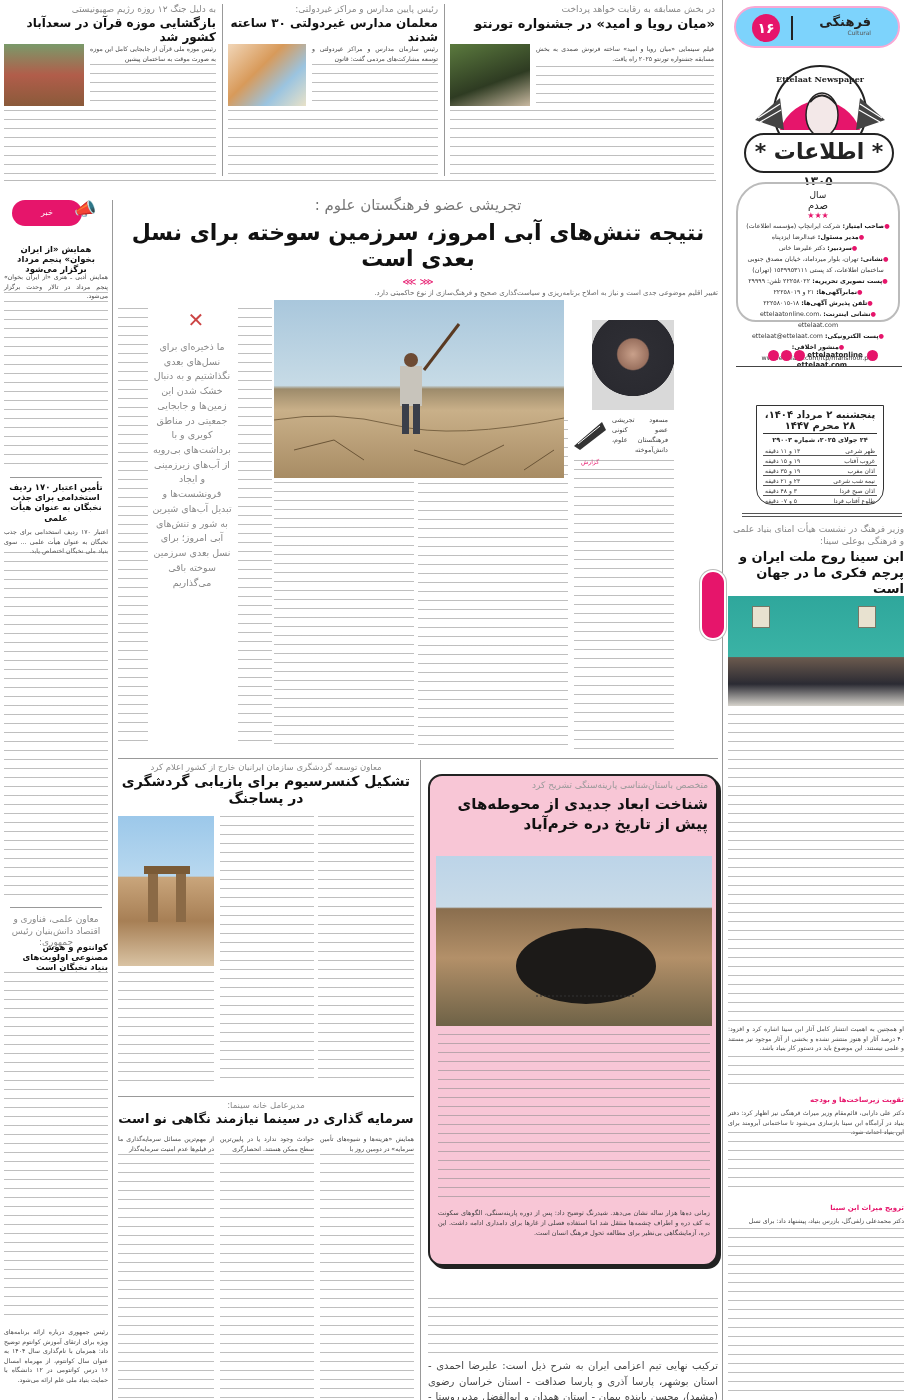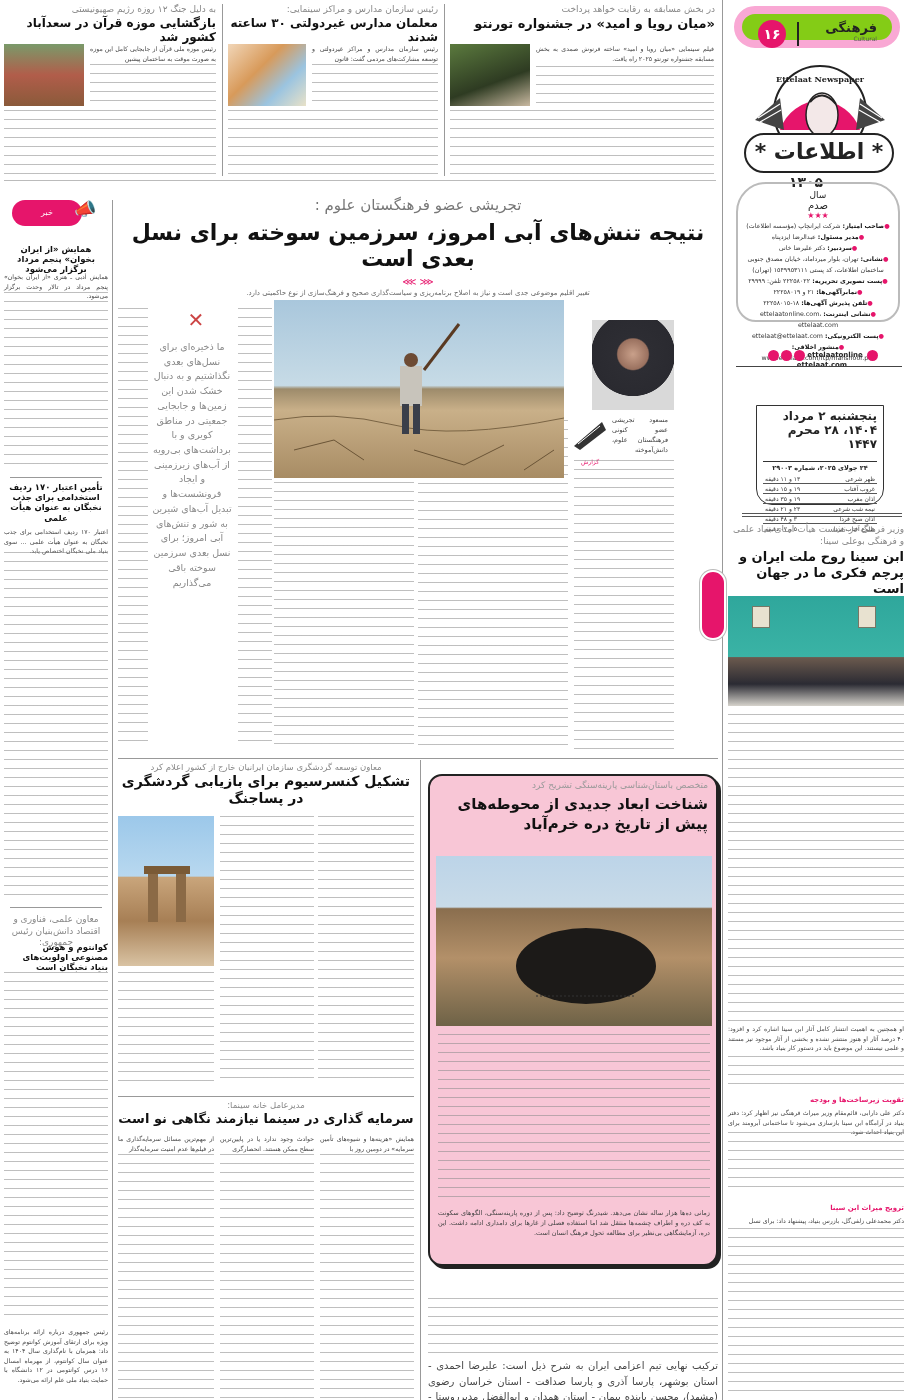--- a/index.html
+++ b/index.html
@@ -8,21 +8,21 @@
 .rtl{direction:rtl;text-align:right}
 .kicker{color:#888;font-size:9px;direction:rtl;text-align:right;line-height:1.3}
 .head{font-weight:bold;color:#111;direction:rtl;text-align:right;line-height:1.2}
 .body{font-size:6.2px;line-height:1.55;color:#444;direction:rtl;text-align:justify}
 .vline{position:absolute;width:1px;background:#999}
 .hline{position:absolute;height:1px;background:#999}
 .photo{position:absolute;overflow:hidden}
 .pink{color:#e6156b}
 .txtlines{position:absolute;background:repeating-linear-gradient(to bottom,#8a8a8a 0,#8a8a8a 1px,transparent 1px,transparent 9px);opacity:.55}
 
-.pill{position:absolute;border:8px solid #f9a8d4;border-radius:40px;background:#84cc16}
+.pill{position:absolute;border:2px solid #f9a8d4;border-radius:40px;background:#7dd3fc}
 .pagenum{position:absolute;width:28px;height:28px;border-radius:50%;background:#e6156b;color:#fff;font-weight:bold;font-size:14px;text-align:center;line-height:28px}
 .logo-box{position:absolute;border:2px solid #222;border-radius:22px;background:#fff;text-align:center;font-weight:bold;font-size:22px;line-height:34px;direction:rtl}
 .imprint p{font-size:6.3px;line-height:1.75;direction:rtl;text-align:center;color:#333}
 .imprint b{color:#111}
 .dot{color:#e6156b}
 .times table{width:100%;border-collapse:collapse;font-size:6px;direction:rtl}
 .times td{border-bottom:1px solid #555;padding:1px 2px;color:#333}
 .pinktab{position:absolute;background:#e6156b;color:#fff;border-radius:14px;font-size:8px;text-align:center}
 .social span{display:inline-block;width:11px;height:11px;border-radius:50%;background:#e6156b;margin-left:2px;vertical-align:middle}
 </style>
@@ -44,21 +44,21 @@
       <circle cx="70" cy="52" r="46" fill="#fff" stroke="#222" stroke-width="2"></circle>
       <path d="M30 70 A42 42 0 0 1 110 70 Z" fill="#e6156b"></path>
       <path d="M5 60 L30 38 L34 70 Z M135 60 L110 38 L106 70 Z" fill="#444"></path>
       <path d="M8 58 L30 44 M10 62 L31 50 M132 58 L110 44 M130 62 L109 50" stroke="#fff" stroke-width="1.2"></path>
       <ellipse cx="72" cy="55" rx="16" ry="22" fill="#f3e8e8" stroke="#222" stroke-width="1.5"></ellipse>
       <path d="M60 42 Q72 28 86 44" stroke="#222" fill="none" stroke-width="2"></path>
       <text x="70" y="22" font-size="8" font-weight="bold" text-anchor="middle" fill="#222" font-family="DejaVu Serif, serif">Ettelaat Newspaper</text>
     </svg>
   </div>
   <div class="logo-box" style="left:16px;top:133px;width:150px;height:40px">* اطلاعات *</div>
-  <div class="abs" style="left:48px;top:174px;width:60px;text-align:center;font-size:14px;font-weight:bold">۱۳۰۵</div>
+  <div class="abs" style="left:60px;top:174px;width:60px;text-align:center;font-size:12px;font-weight:bold">۱۳۰۵</div>
 
   <div class="abs" style="left:8px;top:182px;width:164px;height:140px;border:2px solid #bbb;border-radius:30px 30px 20px 20px">
     <div style="text-align:center;margin-top:6px">
       <div style="font-size:9px">سال</div>
       <div style="font-size:10px">صدم</div>
       <div class="pink" style="font-size:8px">★★★</div>
     </div>
     <div class="imprint" style="padding:0 4px">
       <p><span class="dot">●</span><b>صاحب امتیاز:</b> <span>شرکت ایرانچاپ (مؤسسه اطلاعات)</span></p>
       <p><span class="dot">●</span><b>مدیر مسئول:</b> <span>عبدالرضا ایزدپناه</span></p>
@@ -75,21 +75,21 @@
 
   <div class="abs social" style="left:14px;top:350px;width:160px;font-size:7px;font-weight:bold;direction:ltr;text-align:center">
     <span></span><span></span><span></span>
     <a>ettelaatonline</a>
     <span></span>
     <a>ettelaat.com</a>
   </div>
   <div class="hline" style="left:8px;top:366px;width:166px;background:#444"></div>
 
   <div class="abs times" style="left:28px;top:405px;width:128px;height:100px;border:1px solid #333;border-radius:0 0 16px 16px;padding:3px 6px">
-    <div style="font-size:12px;font-weight:bold;text-align:right;direction:rtl;border-bottom:1px solid #333;padding-bottom:10px">پنجشنبه ۲ مرداد ۱۴۰۴، ۲۸ محرم ۱۴۴۷</div>
+    <div style="font-size:10px;font-weight:bold;text-align:center;direction:rtl;border-bottom:1px solid #333;padding-bottom:2px">پنجشنبه ۲ مرداد ۱۴۰۴، ۲۸ محرم ۱۴۴۷</div>
     <div style="font-size:6.5px;font-weight:bold;text-align:center;direction:rtl;padding:2px 0">۲۴ جولای ۲۰۲۵، شماره ۲۹۰۰۳</div>
     <table>
       <tbody>
           <tr>
             <td>ظهر شرعی</td>
             <td style="text-align:left">۱۳ و ۱۱ دقیقه</td>
           </tr>
       <tr>
             <td>غروب آفتاب</td>
             <td style="text-align:left">۱۹ و ۱۵ دقیقه</td>
@@ -123,21 +123,21 @@
   <div class="kicker">در بخش مسابقه به رقابت خواهد پرداخت</div>
   <div class="head" style="font-size:13px">«میان رویا و امید» در جشنواره تورنتو</div>
   <div class="photo" style="left:0;top:40px;width:80px;height:62px;background:linear-gradient(160deg,#5b7a3e,#2e3b22 60%,#c9b9a1)"></div>
   <div class="body abs" style="left:86px;top:40px;width:178px">فیلم سینمایی «میان رویا و امید» ساخته فرنوش صمدی به بخش مسابقه جشنواره تورنتو ۲۰۲۵ راه یافت.</div>
   <div class="txtlines" style="left:86px;top:62px;width:178px;height:40px"></div>
   <div class="txtlines" style="left:0;top:106px;width:264px;height:64px"></div>
 </div>
 <div class="vline" style="left:444px;top:4px;height:172px"></div>
 
 <div class="abs" style="left:228px;top:4px;width:210px;height:170px">
-  <div class="kicker">رئیس سازمان مدارس و مراکز سینمایی:</div>
+  <div class="kicker">رئیس پایین مدارس و مراکز غیردولتی:</div>
   <div class="head" style="font-size:12px">معلمان مدارس غیردولتی ۳۰ ساعته شدند</div>
   <div class="photo" style="left:0;top:40px;width:78px;height:62px;background:linear-gradient(135deg,#f1d6b8,#d89a5a 40%,#9bc4e0 70%,#e9e2c8)"></div>
   <div class="body abs" style="left:84px;top:40px;width:126px">رئیس سازمان مدارس و مراکز غیردولتی و توسعه مشارکت‌های مردمی گفت: قانون</div>
   <div class="txtlines" style="left:84px;top:60px;width:126px;height:42px"></div>
   <div class="txtlines" style="left:0;top:106px;width:210px;height:64px"></div>
 </div>
 <div class="vline" style="left:222px;top:4px;height:172px"></div>
 
 <div class="abs" style="left:4px;top:4px;width:212px;height:170px">
   <div class="kicker">به دلیل جنگ ۱۲ روزه رژیم صهیونیستی</div>
@@ -166,21 +166,21 @@
   <div class="head" style="position:absolute;top:750px;width:104px;font-size:8.5px;text-align:right">کوانتوم و هوش مصنوعی اولویت‌های بنیاد نخبگان است</div>
   <div class="txtlines" style="top:780px;width:104px;height:350px"></div>
   <div class="body abs" style="top:1135px;width:104px">رئیس جمهوری درباره ارائه برنامه‌های ویژه برای ارتقای آموزش کوانتوم توضیح داد: همزمان با نام‌گذاری سال ۱۴۰۴ به عنوان سال کوانتوم، از مهرماه امسال ۱۶ درس کوانتومی در ۱۲ دانشگاه با حمایت بنیاد ملی علم ارائه می‌شود.</div>
 </div>
 <div class="vline" style="left:112px;top:200px;height:1200px"></div>
 
 <div class="abs" style="left:118px;top:190px;width:600px;height:560px">
   <div class="kicker" style="font-size:15px;text-align:center;color:#777;margin-top:6px">تجریشی عضو فرهنگستان علوم :</div>
   <div class="head" style="font-size:22px;text-align:center;margin-top:4px">نتیجه تنش‌های آبی امروز، سرزمین سوخته برای نسل بعدی است</div>
   <div class="pink" style="text-align:center;font-size:10px;margin-top:4px">⋘ ⋙</div>
-  <div class="kicker" style="font-size:7px;text-align:center;color:#666;margin-top:2px">تغییر اقلیم موضوعی جدی است و نیاز به اصلاح برنامه‌ریزی و سیاست‌گذاری صحیح و فرهنگ‌سازی از نوع حاکمیتی دارد.</div>
+  <div class="kicker" style="font-size:7px;text-align:right;color:#666;margin-top:2px">تغییر اقلیم موضوعی جدی است و نیاز به اصلاح برنامه‌ریزی و سیاست‌گذاری صحیح و فرهنگ‌سازی از نوع حاکمیتی دارد.</div>
 
   <div class="photo" style="left:474px;top:130px;width:82px;height:90px;background:radial-gradient(circle at 50% 38%,#c9a08a 0,#9a715f 22%,#2d2d33 24%,#2a2a30 60%,#d9d9d9 61%)"></div>
   <div class="body abs" style="left:494px;top:225px;width:56px;font-size:6.5px">مسعود تجریشی عضو کنونی فرهنگستان علوم، دانش‌آموخته</div>
   <div class="abs" style="left:454px;top:228px;width:36px;height:36px">
     <svg width="36" height="36">
         <path d="M2 28 L30 4 L34 12 L8 32 Z" fill="#333"></path>
         <path d="M6 26 L28 8" stroke="#fff" stroke-width="1"></path>
       </svg>
     <div class="pink" style="font-size:6px;text-align:center">گزارش</div>
   </div>

